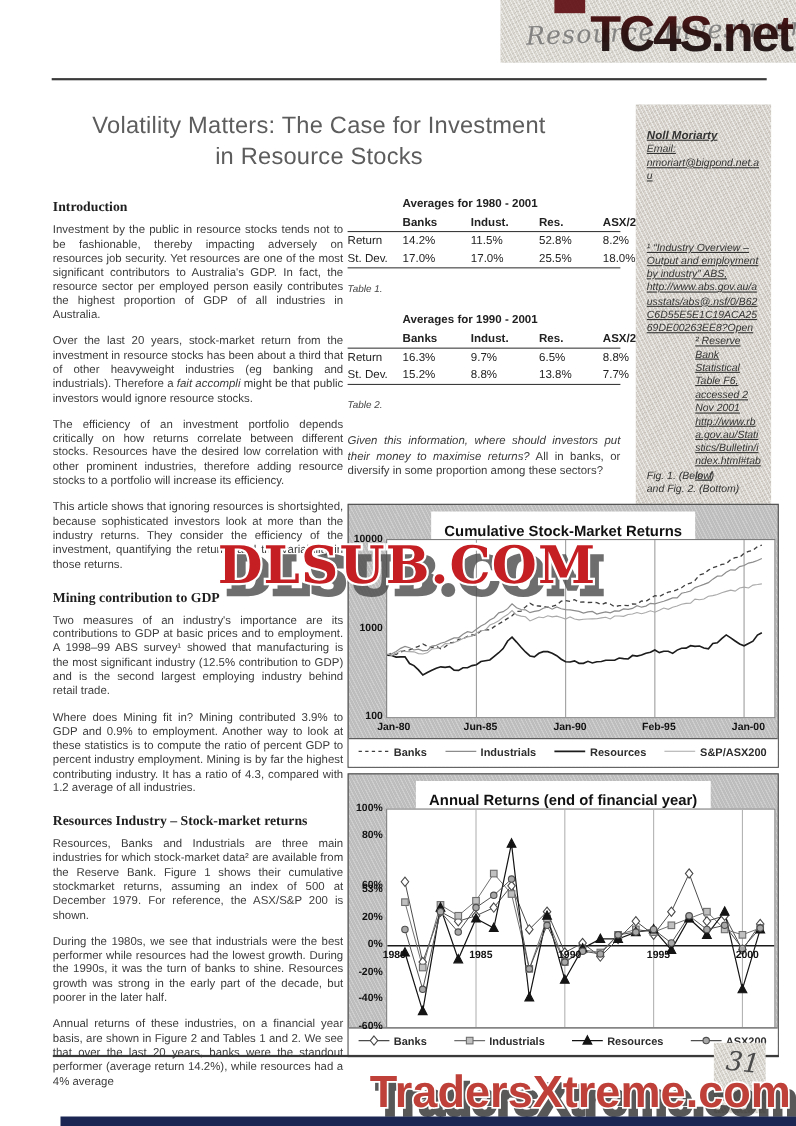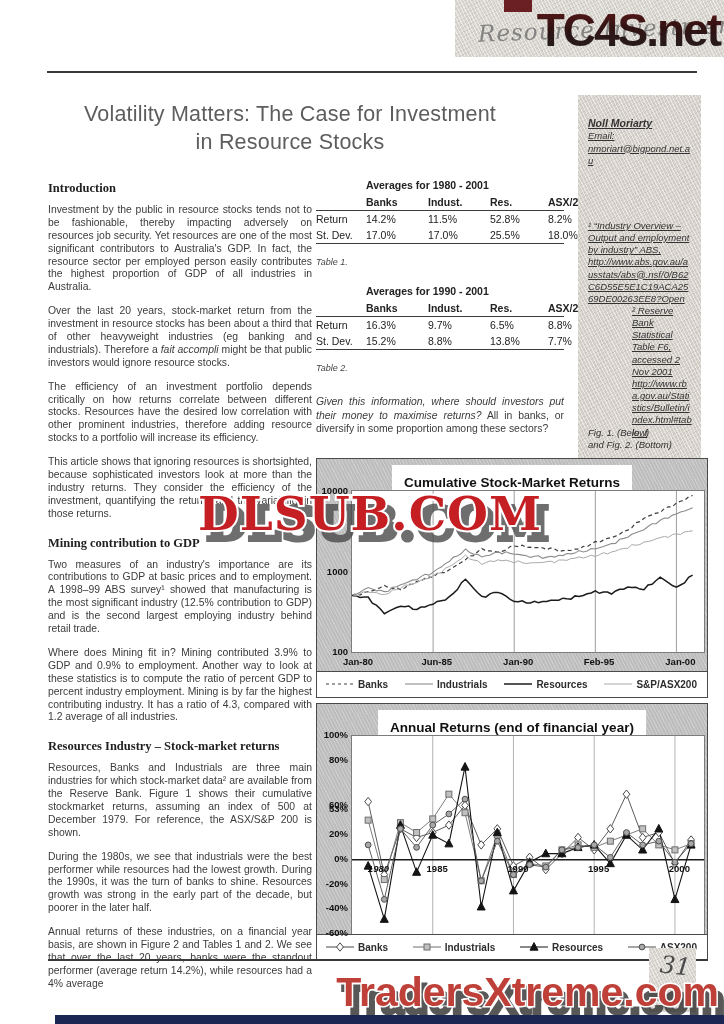--- a/index.html
+++ b/index.html
@@ -363,21 +363,21 @@
     </div>
   <div class="ylab" style="top: 25px;">100%</div>
       <div class="ylab" style="top: 49.75px;">80%</div>
       <div class="ylab" style="top: 74.5px; margin-top: 20px;">60%</div>
       <div class="ylab" style="top: 99.25px;">53%</div>
       <div class="ylab" style="top: 124px;">20%</div>
       <div class="ylab" style="top: 148.75px;">0%</div>
       <div class="ylab" style="top: 173.5px;">-20%</div>
       <div class="ylab" style="top: 198.25px;">-40%</div>
       <div class="ylab" style="top: 223px;">-60%</div>
-      <div class="xlab" style="left: 40px; top: 158.75px; width: 32px; font-style: italic;">1980</div>
+      <div class="xlab" style="left: 20px; top: 158.75px; width: 32px;">1980</div>
       <div class="xlab" style="left: 98.7339px; top: 158.75px; width: 32px;">1985</div>
       <div class="xlab" style="left: 179.468px; top: 159px; width: 32px;">1990</div>
       <div class="xlab" style="left: 260.202px; top: 158.75px; width: 32px;">1995</div>
       <div class="xlab" style="left: 340.936px; top: 158.75px; width: 32px;">2000</div>
     </div>
 
   <div class="ftr-rule"></div>
   <div class="pg-strip texture"></div>
   <div class="pg-num">31</div>
 

